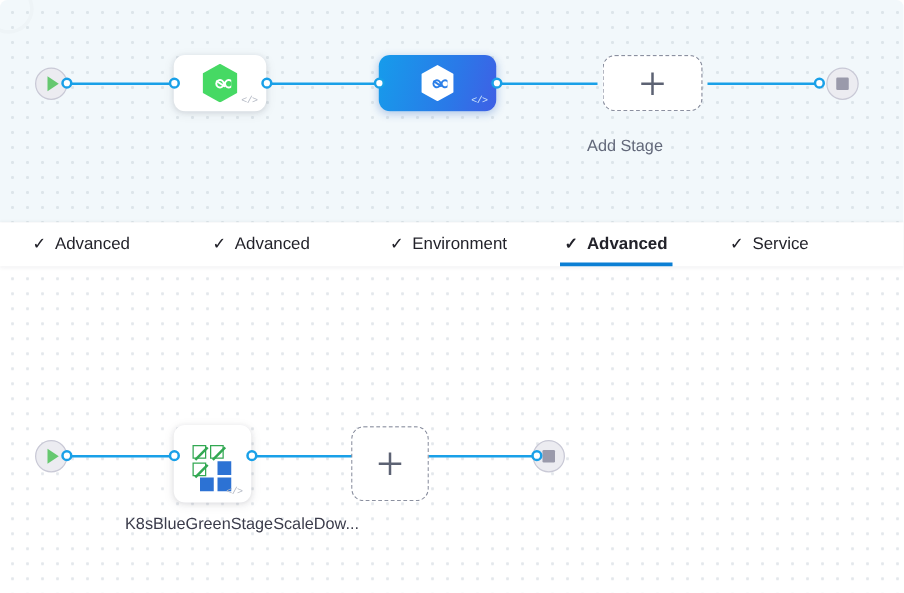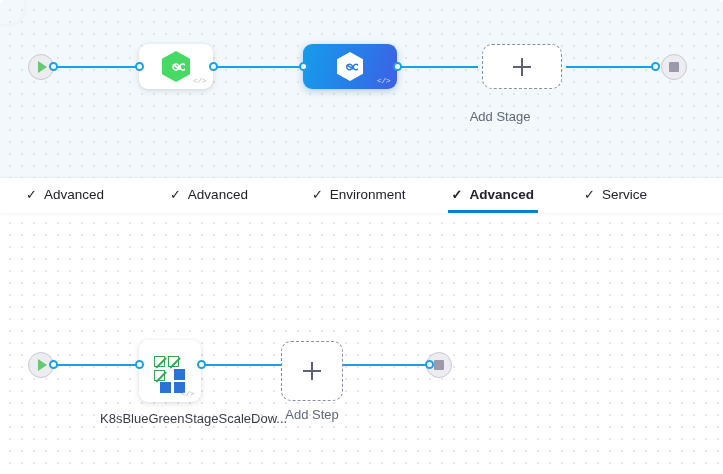--- a/index.html
+++ b/index.html
@@ -240,21 +240,20 @@
       </div>
       <span class="codebadge">&lt;/&gt;</span>
     </div>
     <div class="port" style="left:135px;top:147px;"></div>
     <div class="port" style="left:197px;top:147px;"></div>
     <div class="nlabel wrap" style="left:100px;top:196px;width:130px;">K8sBlueGreenStageScaleDow...</div>
 
     <div class="addnode" style="left:281px;top:335px;width:62px;height:60px;top:128px;">
       <div class="plus"></div>
     </div>
-    <div class="nlabel muted" style="left:252px;top:193px;width:120px;">Add Step</div>
 
     <div class="port" style="left:425px;top:147px;"></div>
     <div class="terminal" style="left:426px;top:139px;">
       <div class="stop-sq"></div>
     </div>
   </div>
 
 </div>
 
 </body></html>

